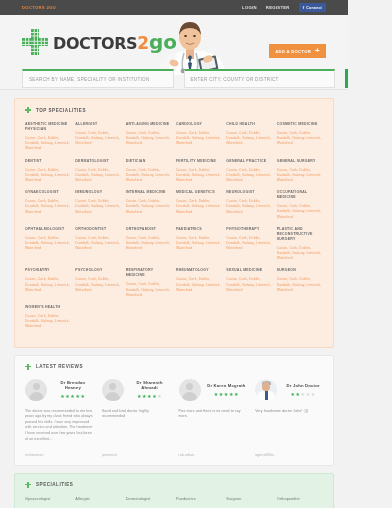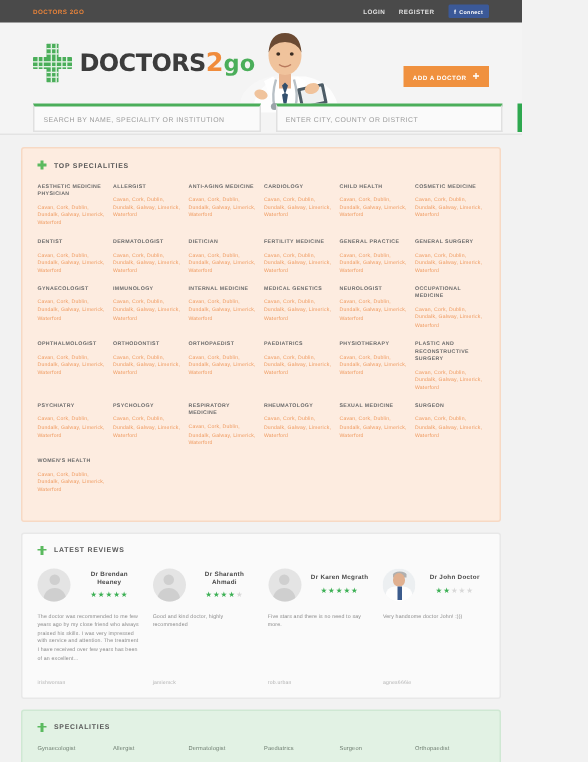--- a/index.html
+++ b/index.html
@@ -40,21 +40,21 @@
   .logo-wrap {
     position: absolute; left: 22px; top: 14px; display: flex; align-items: center; gap: 5px; z-index: 3;
   }
   .logo-cross { width: 26px; height: 26px; position: relative; }
   .logo-text { display: flex; align-items: baseline; }
   .logo-doctors {
     font-size: 16px; font-weight: bold; color: #3c3c3c; letter-spacing: -.4px;
     font-family: "DejaVu Sans", sans-serif;
   }
   .logo-2 { font-size: 17px; font-weight: bold; color: #f08c3c; font-family: "DejaVu Sans", sans-serif; }
-  .logo-go { font-size: 15px; font-weight: bold; color: #4bae5a; font-family: "DejaVu Sans", sans-serif; }
+  .logo-go { font-size: 20px; font-weight: bold; color: #4bae5a; font-family: "DejaVu Sans", sans-serif; }
 
   .add-doctor-btn {
     position: absolute; right: 22px; top: 29px; z-index: 4;
     background: #f0913f; color: #fff; font-size: 4.2px; font-weight: bold;
     padding: 4px 6px; display: flex; align-items: center; gap: 4px;
     letter-spacing: .3px; border: none; cursor: pointer;
   }
   .add-doctor-btn .plus { font-size: 8px; line-height: 6px; font-weight: bold; }
 
   

